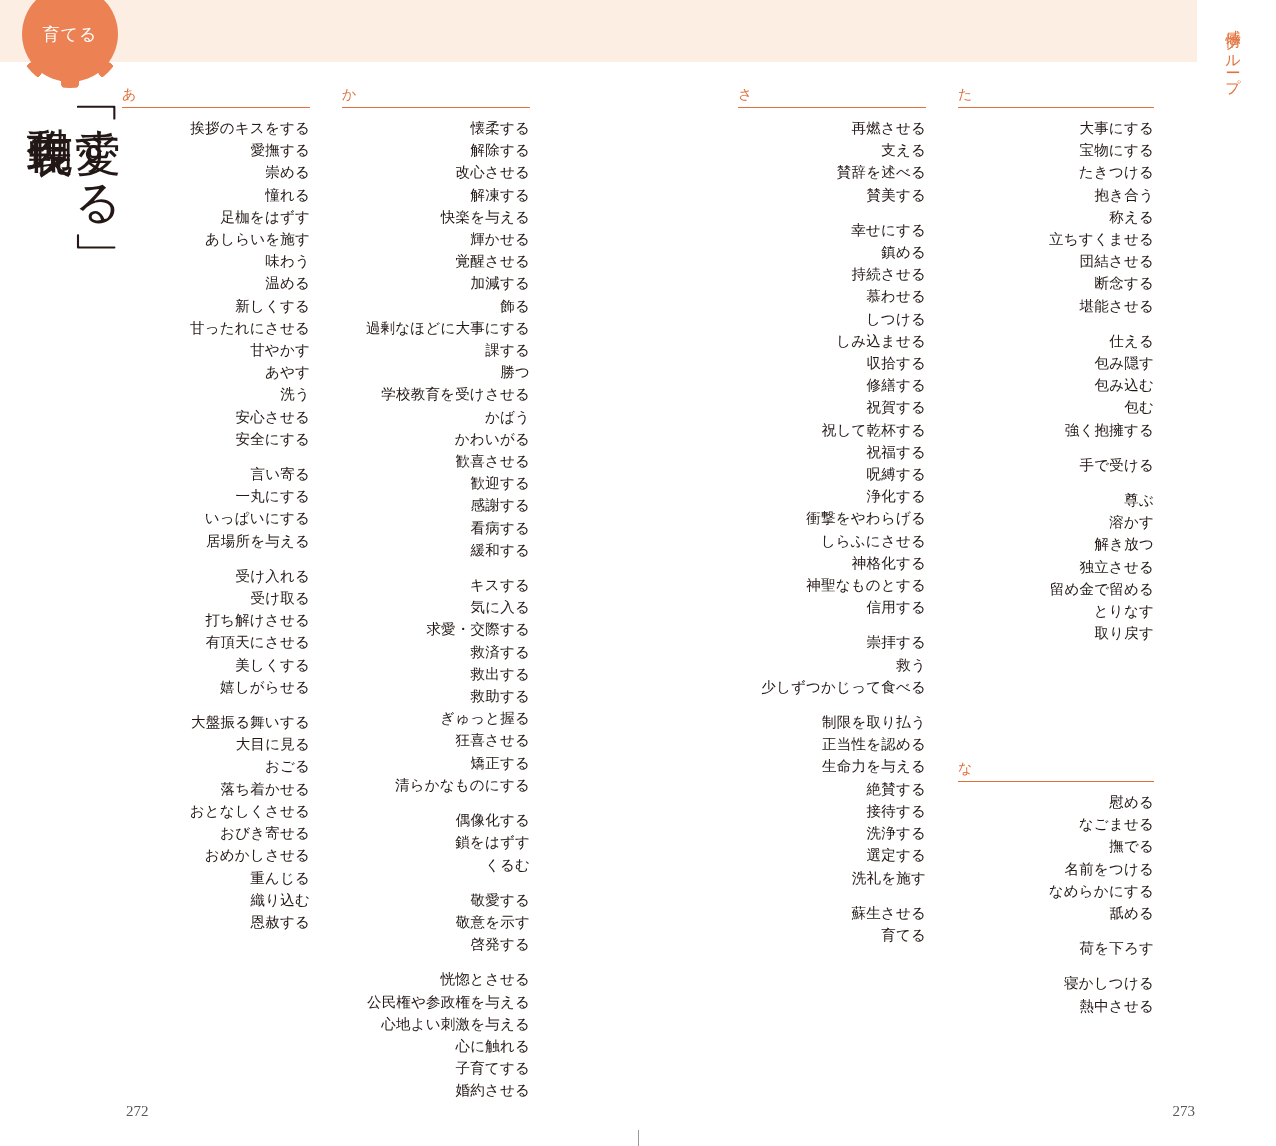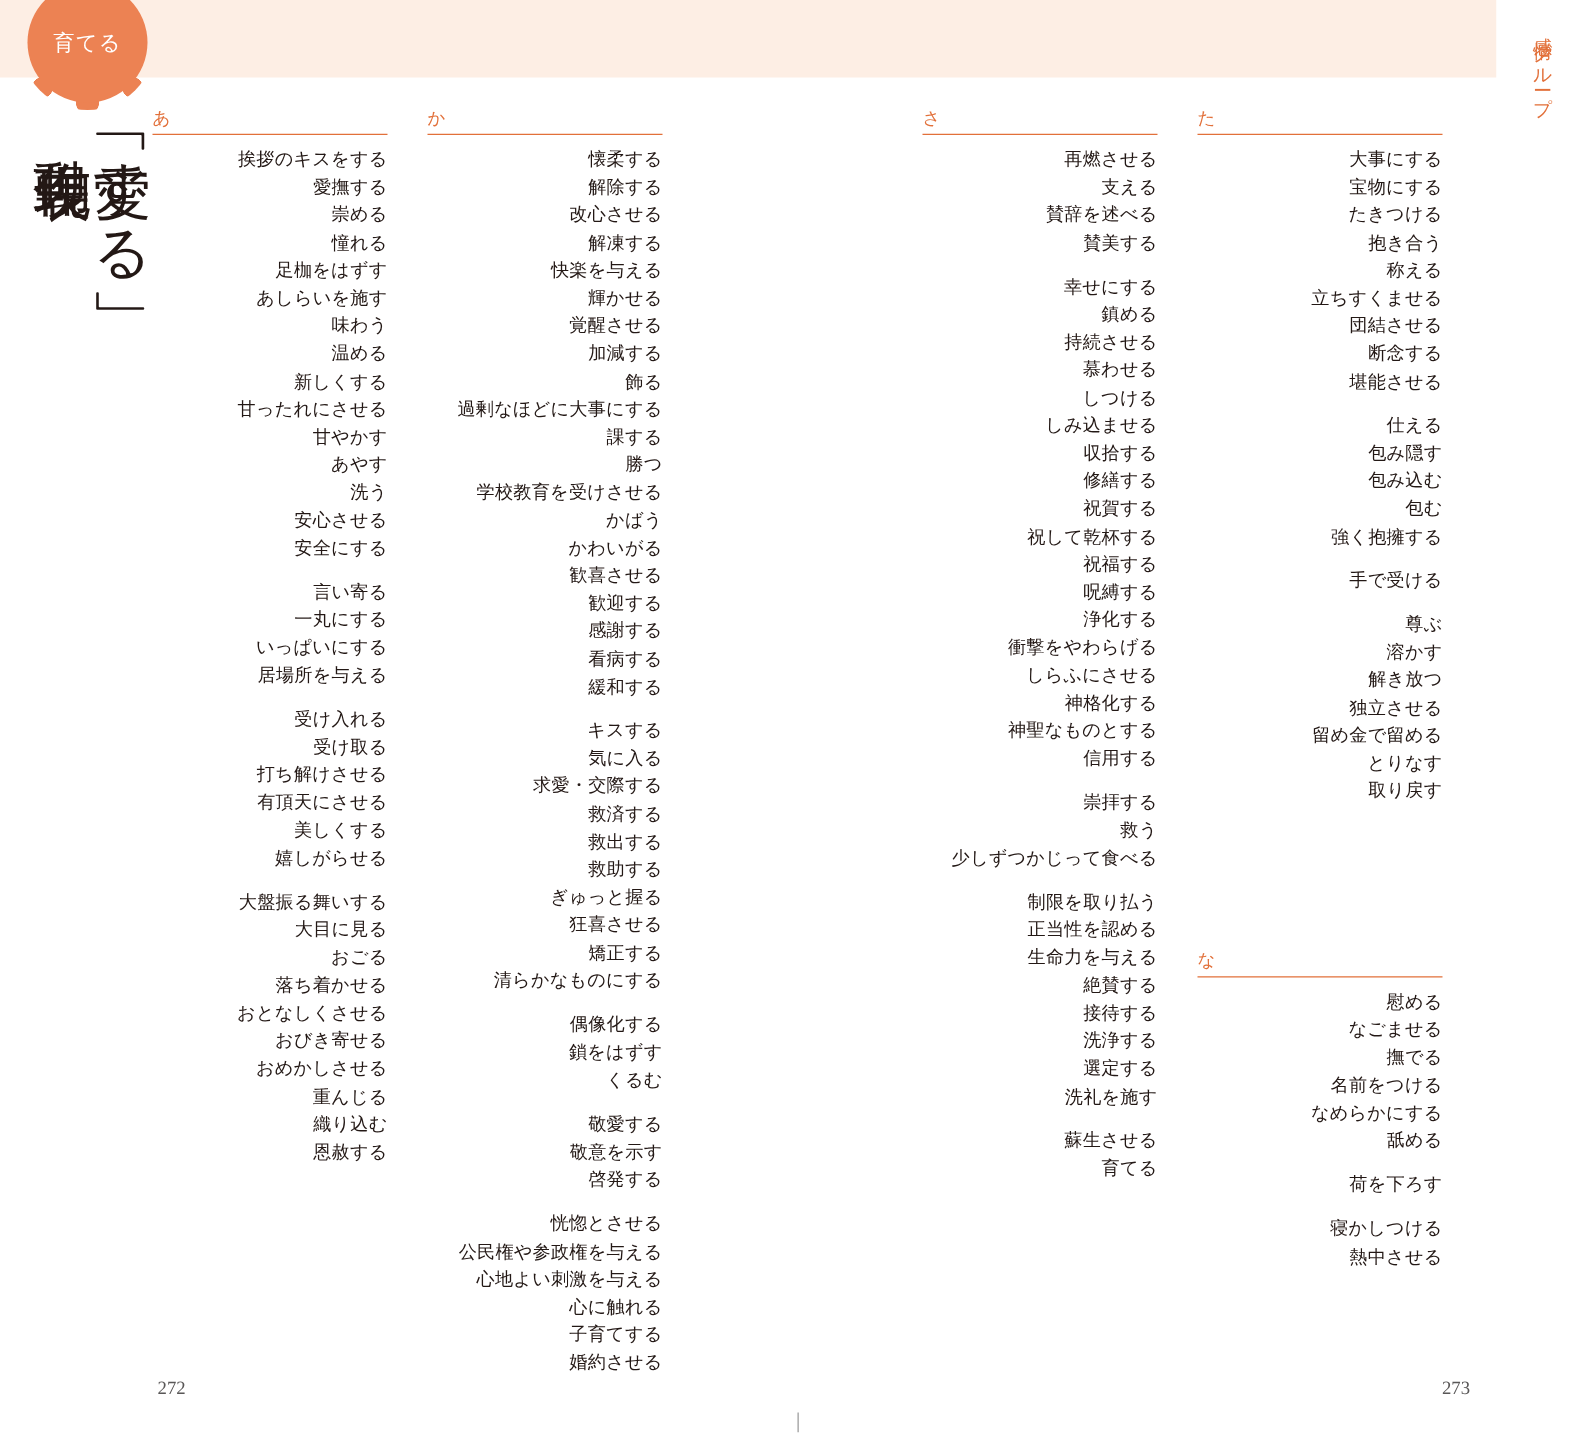--- a/index.html
+++ b/index.html
@@ -140,21 +140,21 @@
 
   
   .folio {
     position: absolute;
     bottom: 26px;
     font-size: 15px;
     color: #595757;
     font-family: "Liberation Serif", "DejaVu Serif", serif;
   }
   .folio-left { left: 88px; margin-left: 38px; }
-  .folio-right { right: 100px; text-align: center; }
+  .folio-right { right: 81px; text-align: center; }
 </style>
 </head>
 <body>
 
 <div class="crop-mark crop-top"></div>
 <div class="crop-mark crop-bottom"></div>
 
 <div class="top-band"></div>
 
 <div class="tab-badge">

